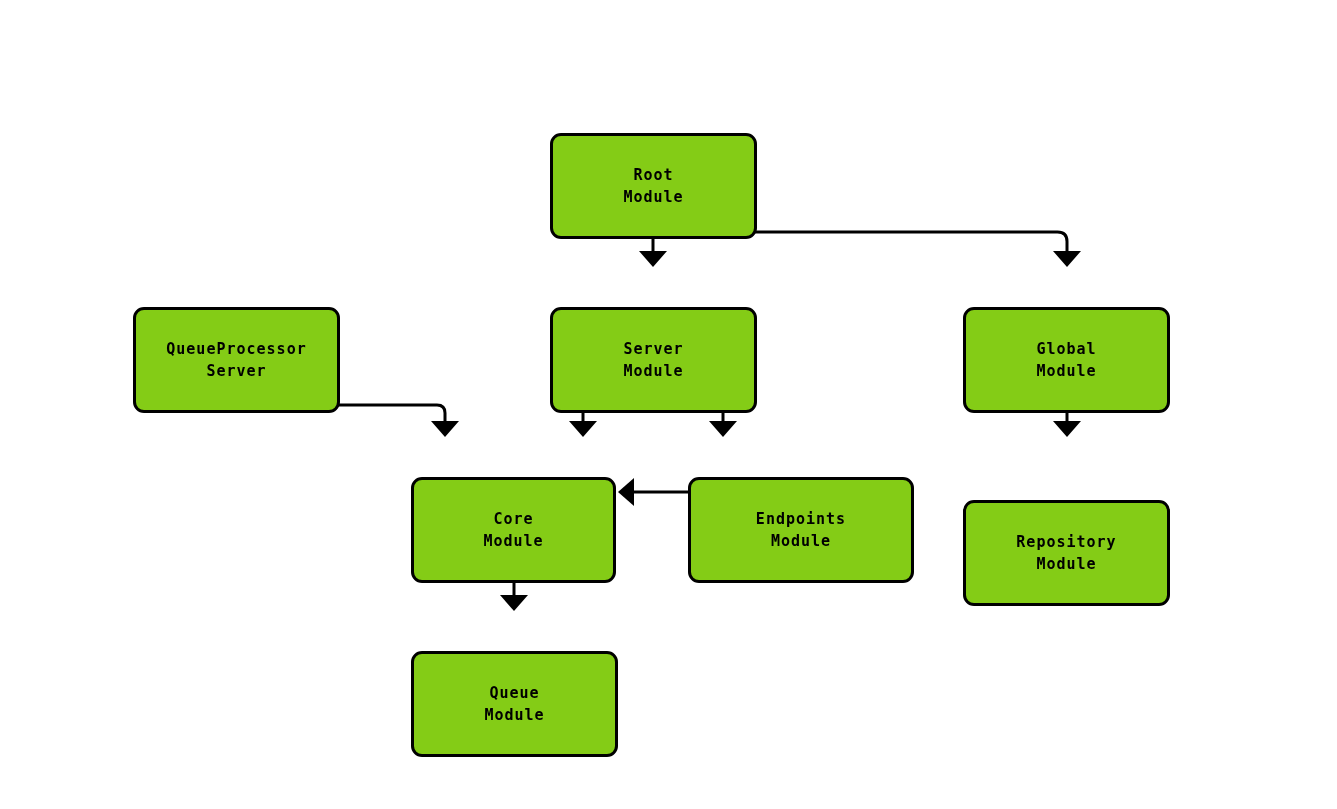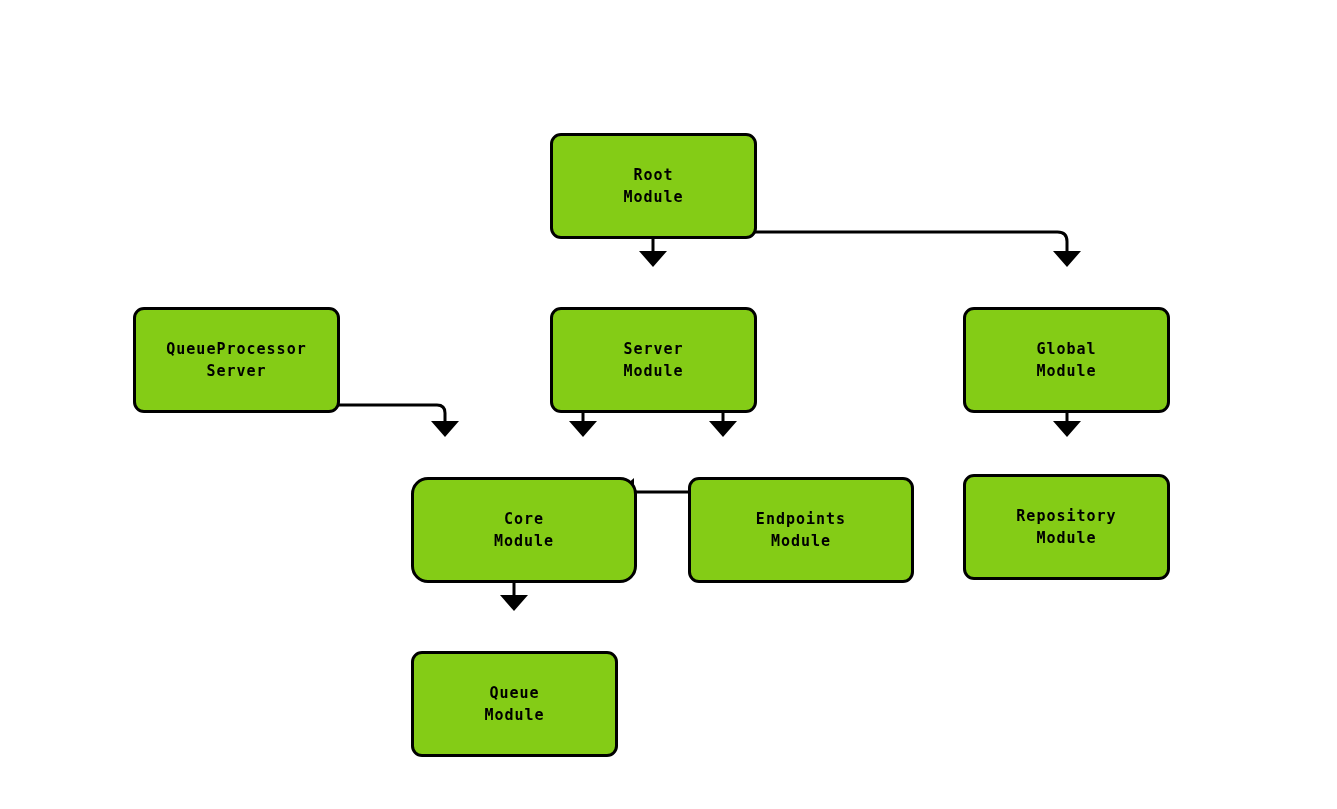--- a/index.html
+++ b/index.html
@@ -64,21 +64,21 @@
       <polygon points="514,611 500,595 528,595" fill="#000000"></polygon>
     </svg>
 <div class="node" style="left: 550px; top: 93px; width: 207px; height: 106px;"><span>Root
 Module</span></div>
     <div class="node" style="left: 133px; top: 267px; width: 207px; height: 106px;"><span>QueueProcessor
 Server</span></div>
     <div class="node" style="left: 550px; top: 267px; width: 207px; height: 106px;"><span>Server
 Module</span></div>
     <div class="node" style="left: 963px; top: 267px; width: 207px; height: 106px;"><span>Global
 Module</span></div>
-    <div class="node" style="left: 411px; top: 437px; width: 226px; height: 106px; border-radius: 17px;"><span>Core
+    <div class="node" style="left: 411px; top: 437px; width: 205px; height: 106px;"><span>Core
 Module</span></div>
     <div class="node" style="left: 688px; top: 437px; width: 226px; height: 106px;"><span>Endpoints
 Module</span></div>
-    <div class="node" style="left: 963px; top: 434px; width: 207px; height: 106px;"><span>Repository
+    <div class="node" style="left: 963px; top: 460px; width: 207px; height: 106px;"><span>Repository
 Module</span></div>
     <div class="node" style="left: 411px; top: 611px; width: 207px; height: 106px;"><span>Queue
 Module</span></div>
   </div>
 
 </body></html>

